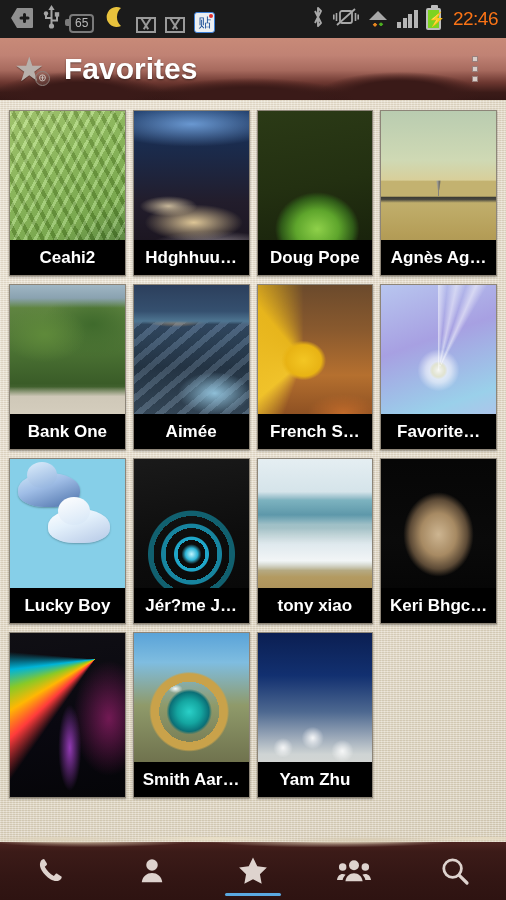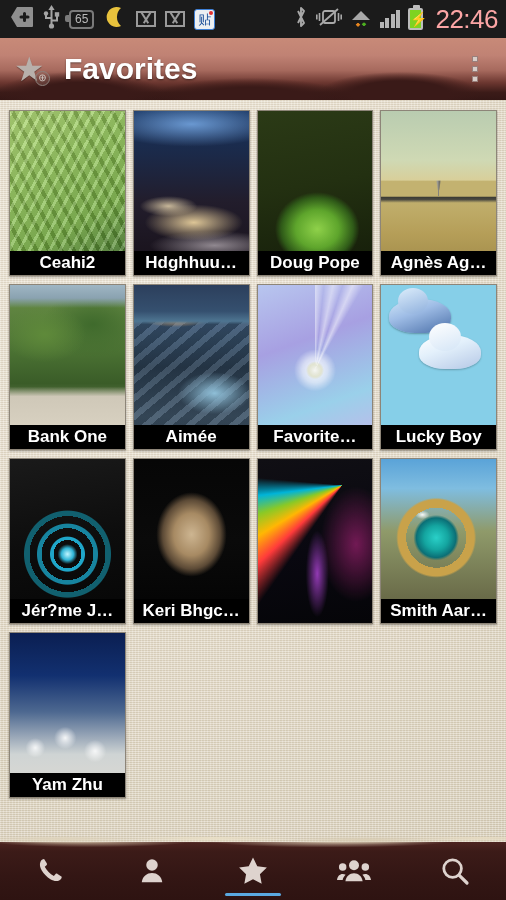--- a/index.html
+++ b/index.html
@@ -24,29 +24,29 @@
     position: absolute;
     top: 0; left: 0;
     width: 506px;
     height: 38px;
     background: #1b1b1b;
     display: flex;
     align-items: center;
     padding: 0 8px 0 10px;
     z-index: 30;
   }
-  .sb-left { display: flex; align-items: center; gap: 9px; flex: 0 0 auto; }
+  .sb-left { display: flex; align-items: flex-end; gap: 9px; flex: 0 0 auto; }
   .sb-spacer { flex: 1 1 auto; }
   .sb-right { display: flex; align-items: center; gap: 8px; flex: 0 0 auto; }
 
   .sb-ic { display: block; }
 
   .sb-clock {
-    color: #fca5a5;
-    font-size: 26px;
+    color: #f97316;
+    font-size: 19px;
     letter-spacing: -0.5px;
     margin-left: 4px;
     font-weight: 400;
   }
 
   .gmail-ic {
     width: 20px; height: 16px;
     border: 2px solid #9a9a9a;
     position: relative;
   }
@@ -207,21 +207,21 @@
     overflow: hidden;
     background: #111;
   }
   .cell .thumb {
     position: absolute;
     inset: 0;
   }
   .cell .namebar {
     position: absolute;
     left: 0; right: 0; bottom: 0;
-    height: 24px;
+    height: 35px;
     background: #000;
     color: #fff;
     font-size: 17px;
     font-weight: bold;
     display: flex;
     align-items: center;
     justify-content: center;
     white-space: nowrap;
     overflow: hidden;
     padding: 0 3px;
@@ -530,33 +530,41 @@
         </div>
         <div class="cell">
           <div class="thumb art-forest"></div>
           <div class="namebar">Bank One</div>
         </div>
         <div class="cell">
           <div class="thumb art-shore"></div>
           <div class="namebar">Aimée</div>
         </div>
         <div class="cell">
+          <div class="thumb art-leaf"></div>
+          <div class="namebar">French S…</div>
+        </div>
+        <div class="cell">
           <div class="thumb art-dandelion-violet"></div>
           <div class="namebar">Favorite…</div>
         </div>
         <div class="cell">
           <div class="thumb art-clouds">
             <div class="cloud cloud-a"></div>
             <div class="cloud cloud-b"></div>
           </div>
           <div class="namebar">Lucky Boy</div>
         </div>
         <div class="cell">
           <div class="thumb art-cyanring"></div>
           <div class="namebar">Jér?me J…</div>
+        </div>
+        <div class="cell">
+          <div class="thumb art-beach"></div>
+          <div class="namebar">tony xiao</div>
         </div>
         <div class="cell">
           <div class="thumb art-wolf"></div>
           <div class="namebar">Keri Bhgc…</div>
         </div>
         <div class="cell">
           <div class="thumb art-neon"></div>
         </div>
         <div class="cell">
           <div class="thumb art-eye"></div>

